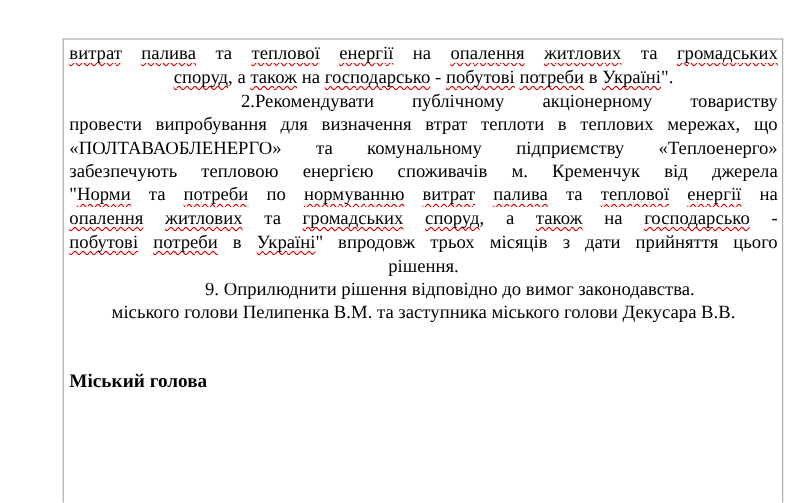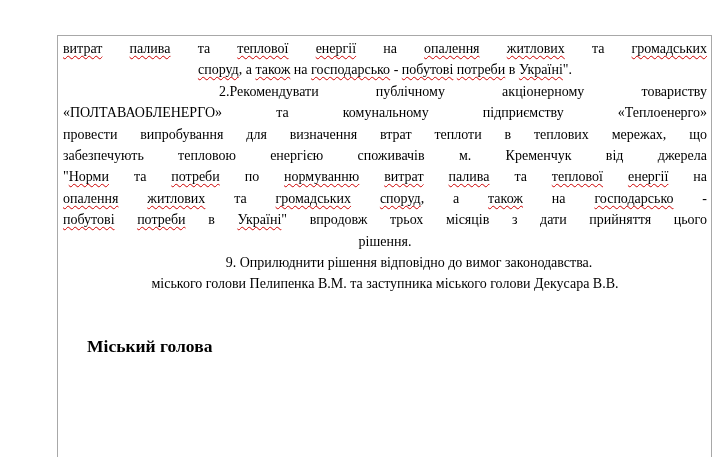--- a/index.html
+++ b/index.html
@@ -5,49 +5,49 @@
   html,body{margin:0;padding:0;background:#ffffff;}
   .page{
     position:relative;width:719px;height:457px;background:#ffffff;overflow:hidden;
     font-family:"Liberation Serif","DejaVu Serif",serif;color:#000;
   }
   .textframe{
     position:absolute;left:57px;top:35px;width:655px;height:430px;
     border:1px solid #a8a8a8;border-bottom:none;box-sizing:border-box;
     background:#ffffff;
   }
-  .content{padding:2px 4px 0 5px;font-size:14px;line-height:21.4px;}
+  .content{padding:2px 4px 0 5px;font-size:17px;line-height:21.4px;}
   .line{white-space:normal;}
   .line.justify{text-align:justify;text-align-last:justify;}
   .line.left{text-align:center;}
   .sq{
     text-decoration-line:underline;
     text-decoration-style:wavy;
     text-decoration-color:#cc0000;
     text-decoration-thickness:1px;
     text-underline-offset:2px;
     text-decoration-skip-ink:none;
   }
   .signature{
     display:flex;justify-content:space-between;
     margin-top:40px;padding:0 4px 0 5px;
-    font-size:17.5px;font-weight:bold;line-height:22px;margin-left:24px;
+    font-size:17.5px;font-weight:bold;line-height:22px;
   }
 </style>
 </head>
 <body>
 
 <div class="page">
   <div class="textframe">
     <div class="content" id="lines">
         <div class="line justify"><span class="sq">витрат</span><span> </span><span class="sq">палива</span><span> та </span><span class="sq">теплової</span><span> </span><span class="sq">енергії</span><span> на </span><span class="sq">опалення</span><span> </span><span class="sq">житлових</span><span> та </span><span class="sq">громадських</span></div>
         <div class="line left"><span class="sq">споруд</span><span>, а </span><span class="sq">також</span><span> на </span><span class="sq">господарсько</span><span> - </span><span class="sq">побутові</span><span> </span><span class="sq">потреби</span><span> в </span><span class="sq">Україні</span><span>".</span></div>
         <div class="line justify" style="text-indent: 156px;"><span>2.Рекомендувати публічному акціонерному товариству</span></div>
+        <div class="line justify"><span>провести випробування для визначення втрат теплоти в теплових мережах, що</span></div>
         <div class="line justify"><span>«ПОЛТАВАОБЛЕНЕРГО» та комунальному підприємству «Теплоенерго»</span></div>
-        <div class="line justify"><span>провести випробування для визначення втрат теплоти в теплових мережах, що</span></div>
         <div class="line justify"><span>забезпечують тепловою енергією споживачів м. Кременчук від джерела</span></div>
         <div class="line justify"><span>"</span><span class="sq">Норми</span><span> та </span><span class="sq">потреби</span><span> по </span><span class="sq">нормуванню</span><span> </span><span class="sq">витрат</span><span> </span><span class="sq">палива</span><span> та </span><span class="sq">теплової</span><span> </span><span class="sq">енергії</span><span> на</span></div>
         <div class="line justify"><span class="sq">опалення</span><span> </span><span class="sq">житлових</span><span> та </span><span class="sq">громадських</span><span> </span><span class="sq">споруд</span><span>, а </span><span class="sq">також</span><span> на </span><span class="sq">господарсько</span><span> -</span></div>
         <div class="line justify"><span class="sq">побутові</span><span> </span><span class="sq">потреби</span><span> в </span><span class="sq">Україні</span><span>" впродовж трьох місяців з дати прийняття цього</span></div>
         <div class="line left"><span>рішення.</span></div>
         <div class="line left" style="text-indent: 48px;"><span>9. Оприлюднити рішення відповідно до вимог законодавства.</span></div>
         <div class="line left"><span>міського голови Пелипенка В.М. та заступника міського голови Декусара В.В.</span></div>
       </div>
     <div class="signature">
       <span>Міський голова</span>

